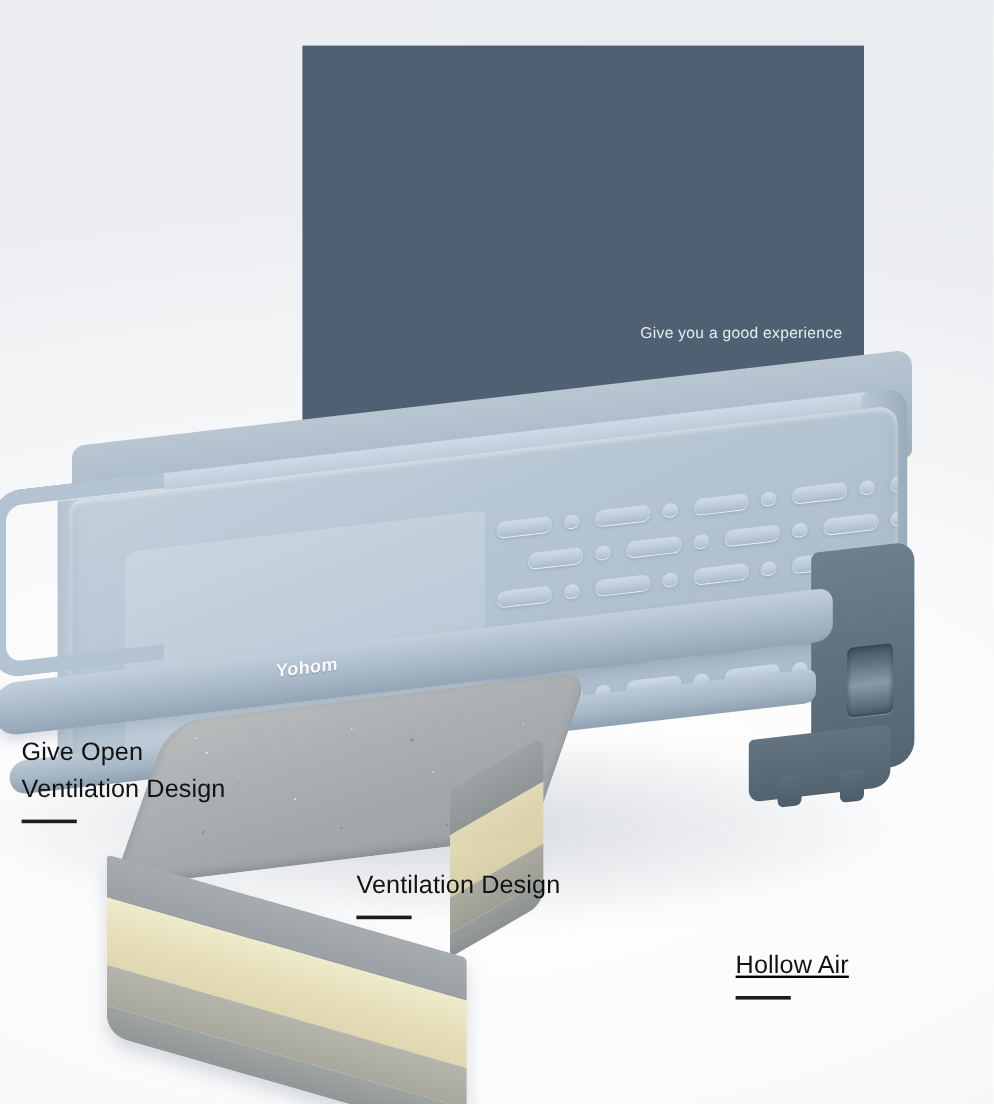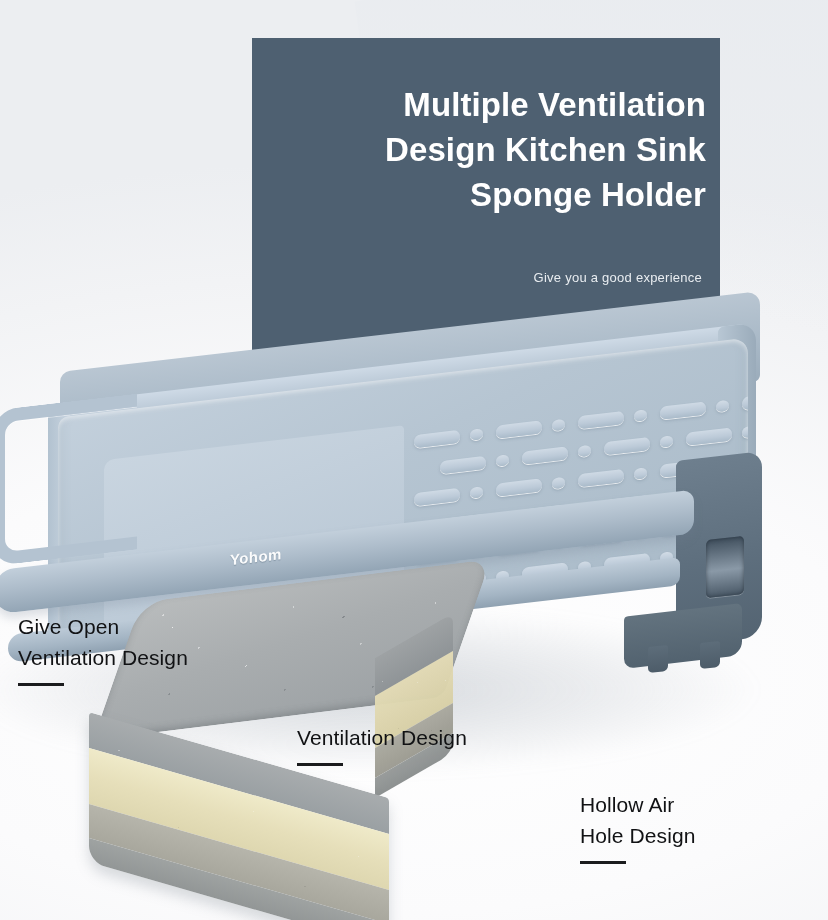--- a/index.html
+++ b/index.html
@@ -272,38 +272,33 @@
     line-height:31px;
     letter-spacing:.1px;
     white-space:nowrap;
   }
   .callout .crule{
     margin-top:10px;
     width:46px;height:3px;background:#1b1c1e;
   }
   #callout-1{left:18px;top:611px;}
   #callout-2{left:297px;top:722px;}
-  #callout-3{left:580px;top:789px;}
+  #callout-3{left:613px;top:789px;text-decoration:underline;}
 </style>
 </head>
 <body>
 
 <div id="stage">
 
   <div class="floor"></div>
   <div class="floor-sweep"></div>
   <div class="floor-shadow"></div>
 
   <div class="panel">
     <div class="panel-inner">
-      <div class="headline">
-        <span class="ln">Multiple Ventilation</span>
-        <span class="ln">Design Kitchen Sink</span>
-        <span class="ln">Sponge Holder</span>
-      </div>
       <div class="subtitle">Give you a good experience</div>
       <div class="panel-rule"></div>
     </div>
   </div>
 
   <div class="product">
 
     <div class="tray-back"></div>
 
     <div class="tray-top">
@@ -432,17 +427,16 @@
     <div class="crule"></div>
   </div>
 
   <div class="callout" id="callout-2">
     <div class="ctext">Ventilation Design</div>
     <div class="crule"></div>
   </div>
 
   <div class="callout" id="callout-3">
     <div class="ctext">Hollow Air</div>
-    <div class="ctext">Hole Design</div>
     <div class="crule"></div>
   </div>
 
 </div>
 
 </body></html>

